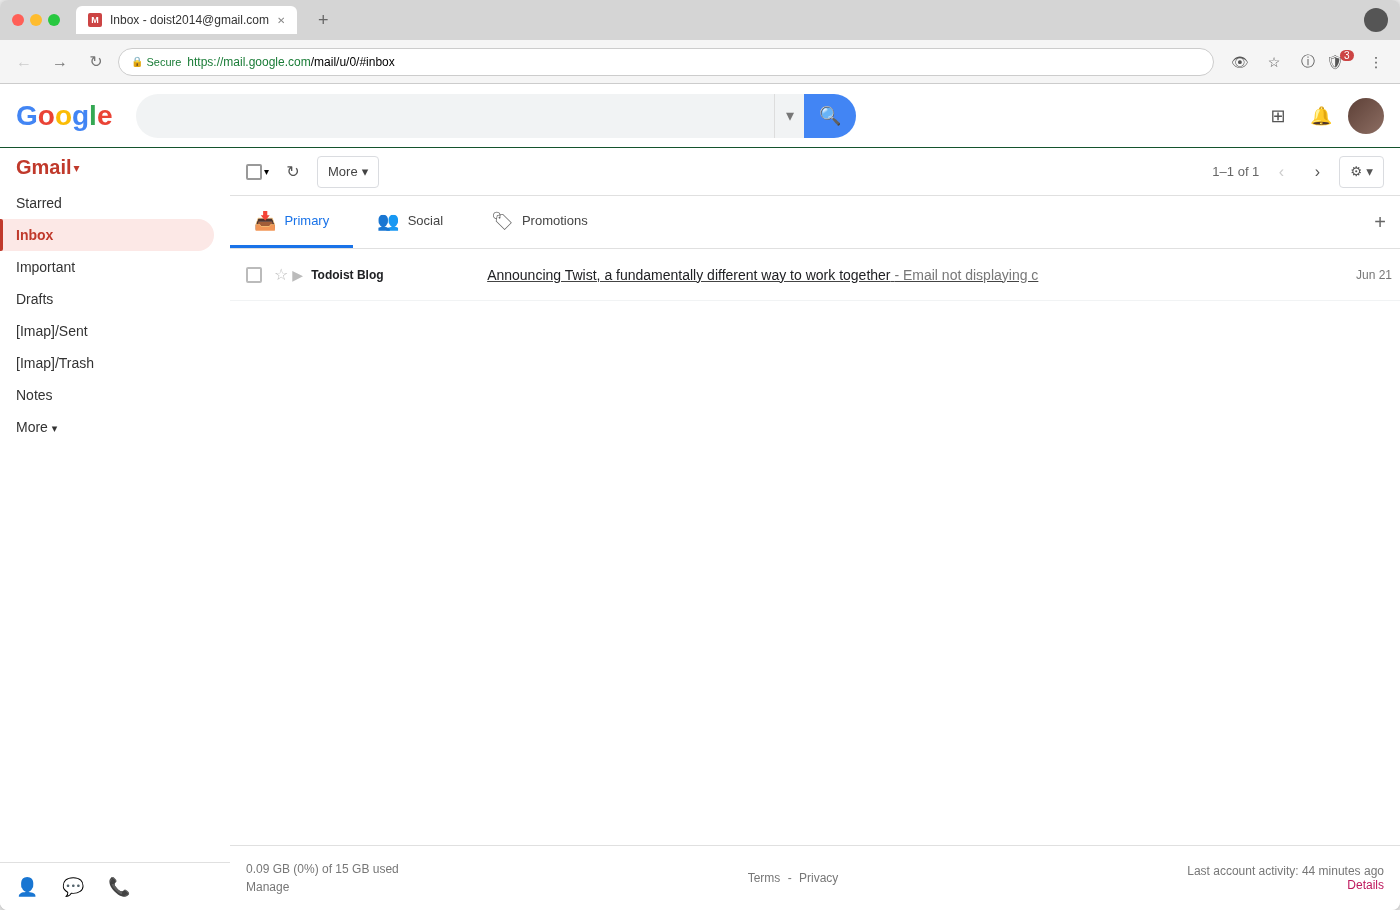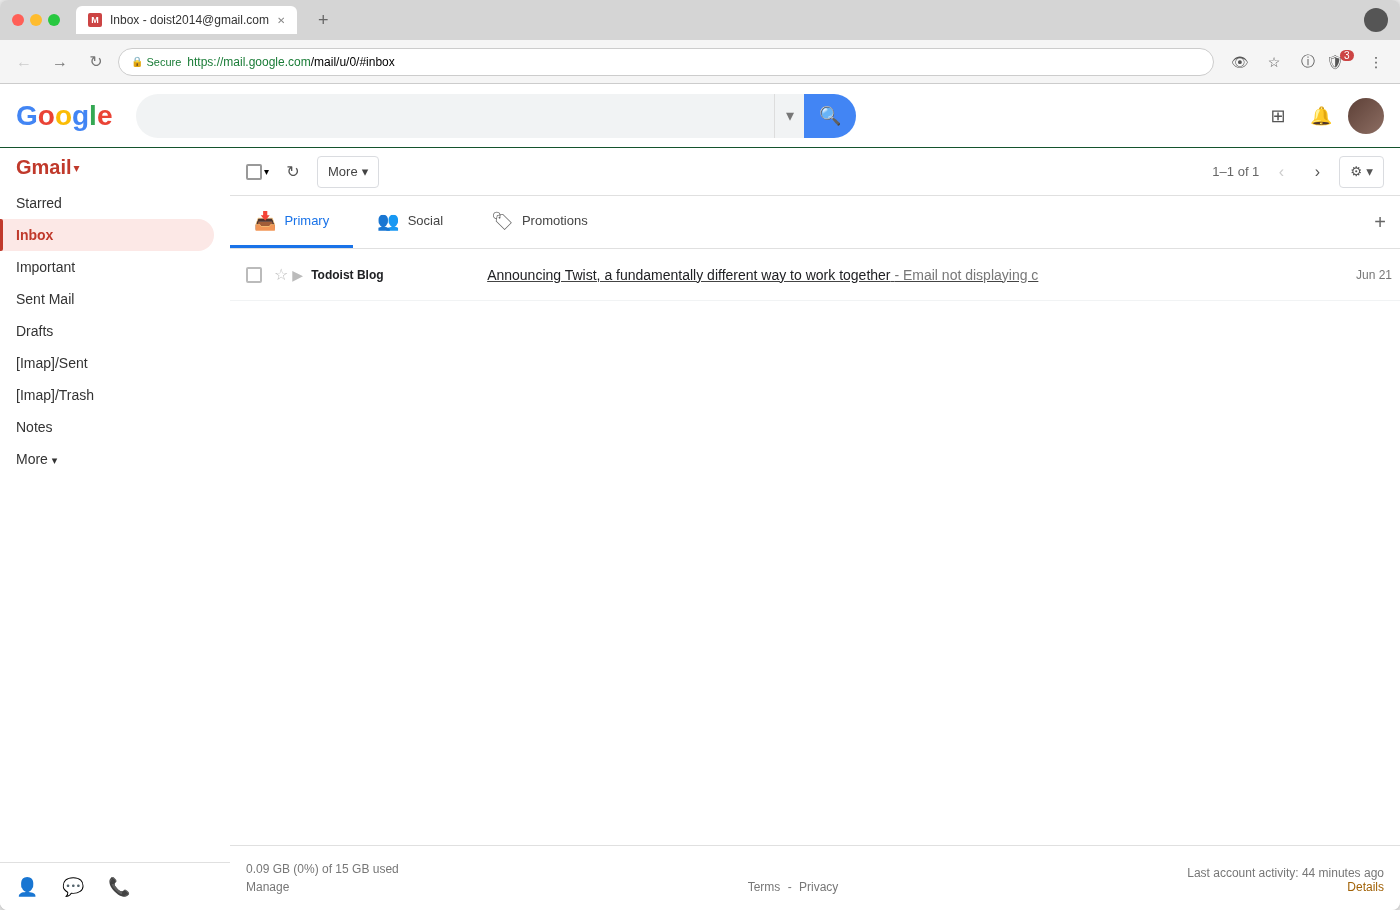--- a/index.html
+++ b/index.html
@@ -95,22 +95,22 @@
     .sender { font-weight: 700; font-size: 12px; color: #202124; width: 160px; flex-shrink: 0; white-space: nowrap; overflow: hidden; text-overflow: ellipsis; }
     .subject-preview { flex: 1; font-size: 14px; color: #444; white-space: nowrap; overflow: hidden; text-overflow: ellipsis; padding: 0 16px; text-decoration: underline; }
     .subject-preview .subject { color: #202124; font-weight: 500; }
     .subject-preview .preview { color: #777; }
     .email-date { font-size: 12px; color: #777; margin-left: auto; white-space: nowrap; }
 
     
     .email-footer { padding: 16px 16px; font-size: 12px; color: #777; border-top: 1px solid #e0e0e0; }
     .storage-info { margin-bottom: 4px; }
     .footer-link { color: #777; text-decoration: none; font-size: 12px; }
-    .details-link { color: #a16207; text-decoration: none; font-size: 12px; margin-left: 20px; }
-    .footer-row { display: flex; align-items: flex-end; justify-content: space-between; font-size: 12px; color: #777; }
+    .details-link { color: #be185d; text-decoration: none; font-size: 12px; margin-left: 20px; }
+    .footer-row { display: flex; align-items: center; justify-content: space-between; font-size: 12px; color: #777; }
 
     
     .sidebar-bottom { position: absolute; bottom: 0; left: 0; width: 230px; height: 48px; display: flex; align-items: center; padding: 0 16px; gap: 24px; border-top: 1px solid #e0e0e0; background: #fff; }
     .bottom-icon { font-size: 18px; color: #555; cursor: pointer; }
   </style>
 </head>
 <body>
 
 <div class="browser-frame">
 
@@ -198,23 +198,20 @@
 
         
         <div class="sidebar-item">
           <span class="sidebar-item-label">Starred</span>
         </div>
         <div class="sidebar-item active">
           <span class="sidebar-item-label">Inbox</span>
         </div>
         <div class="sidebar-item">
           <span class="sidebar-item-label">Important</span>
-        </div>
-        <div class="sidebar-item">
-          <span class="sidebar-item-label">Sent Mail</span>
         </div>
         <div class="sidebar-item">
           <span class="sidebar-item-label">Drafts</span>
         </div>
         <div class="sidebar-item">
           <span class="sidebar-item-label">[Imap]/Sent</span>
         </div>
         <div class="sidebar-item">
           <span class="sidebar-item-label">[Imap]/Trash</span>
         </div>

